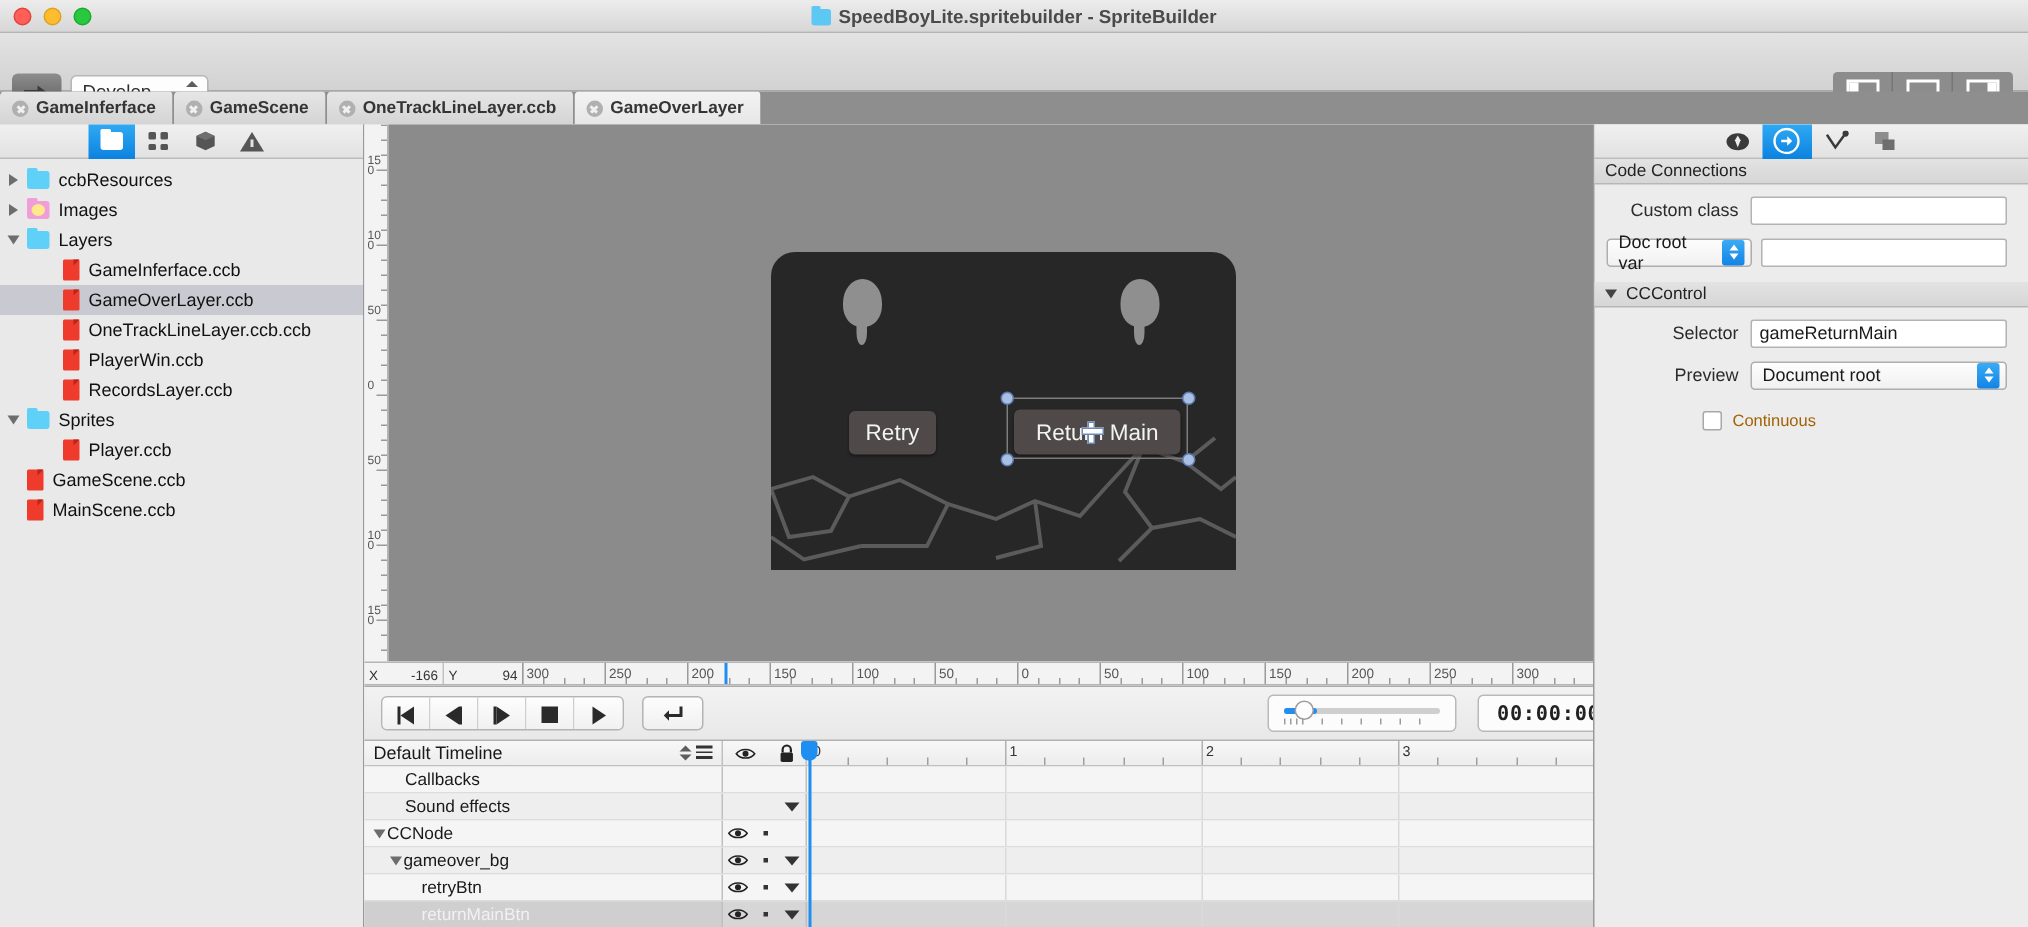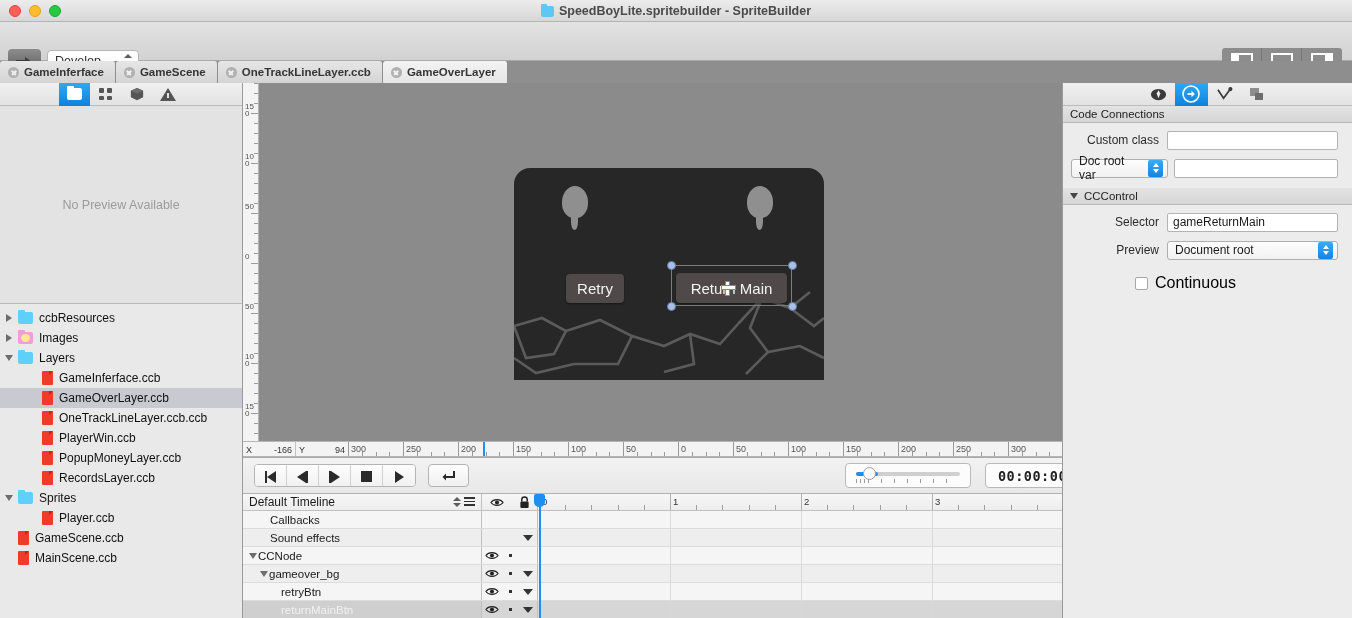--- a/index.html
+++ b/index.html
@@ -333,21 +333,21 @@
   }
   .popup-stepper{
     width:15px;height:17px;background:linear-gradient(#3aabf5,#1384e4);border-radius:2px;
     display:flex;flex-direction:column;align-items:center;justify-content:center;gap:2px;
     margin-left:6px;
   }
   .st-up{width:0;height:0;border-left:3.5px solid transparent;border-right:3.5px solid transparent;border-bottom:4px solid #fff;}
   .st-dn{width:0;height:0;border-left:3.5px solid transparent;border-right:3.5px solid transparent;border-top:4px solid #fff;}
   .chk-row{ display:flex; align-items:center; gap:7px; padding-left:72px; margin-top:13px;}
   .chkbox{ width:13px;height:13px;background:#fff;border:1px solid #a8a8a8;border-radius:2px;}
-  .chk-lab{ font-size:16px; color:#000000;}
+  .chk-lab{ font-size:11px; color:#a16207;}
 
   .docroot-row{ display:flex; align-items:center; height:22px; margin-top:6px; padding:0 14px 0 8px; gap:6px;}
   .docroot-popup{ width:97px; }
 </style>
 </head>
 <body>
 
 <div class="app">
 
   <div class="titlebar">
@@ -429,23 +429,20 @@
       <div class="lt-btn">
         <svg class="ico-box" viewBox="0 0 16 16">
           <path d="M8 1 L15 4.2 L15 11.8 L8 15 L1 11.8 L1 4.2 Z" fill="#555"></path>
           <path d="M8 1 L15 4.2 L8 7.4 L1 4.2 Z" fill="#6e6e6e"></path>
         </svg>
       </div>
       <div class="lt-btn">
           <span class="ico-warn"></span>
         </div>
     </div>
-    <div class="preview">
-      <span>No Preview Available</span>
-    </div>
     <div class="filetree" id="filetree">
         <div class="frow" style="padding-left: 4px;">
           <span class="disc">
             <span class="t-right"></span>
           </span>
           <span class="ic-folder"></span>
           <span style="margin-left: 2px;">ccbResources</span>
         </div>
         <div class="frow" style="padding-left: 4px;">
           <span class="disc">
@@ -473,25 +470,20 @@
         </div>
         <div class="frow" style="padding-left: 28px;">
           <span class="disc"></span>
           <span class="ic-doc"></span>
           <span style="margin-left: 2px;">OneTrackLineLayer.ccb.ccb</span>
         </div>
         <div class="frow" style="padding-left: 28px;">
           <span class="disc"></span>
           <span class="ic-doc"></span>
           <span style="margin-left: 2px;">PlayerWin.ccb</span>
-        </div>
-        <div class="frow" style="padding-left: 28px;">
-          <span class="disc"></span>
-          <span class="ic-doc"></span>
-          <span style="margin-left: 2px;">PopupMoneyLayer.ccb</span>
         </div>
         <div class="frow" style="padding-left: 28px;">
           <span class="disc"></span>
           <span class="ic-doc"></span>
           <span style="margin-left: 2px;">RecordsLayer.ccb</span>
         </div>
         <div class="frow" style="padding-left: 4px;">
           <span class="disc">
             <span class="t-down"></span>
           </span>

